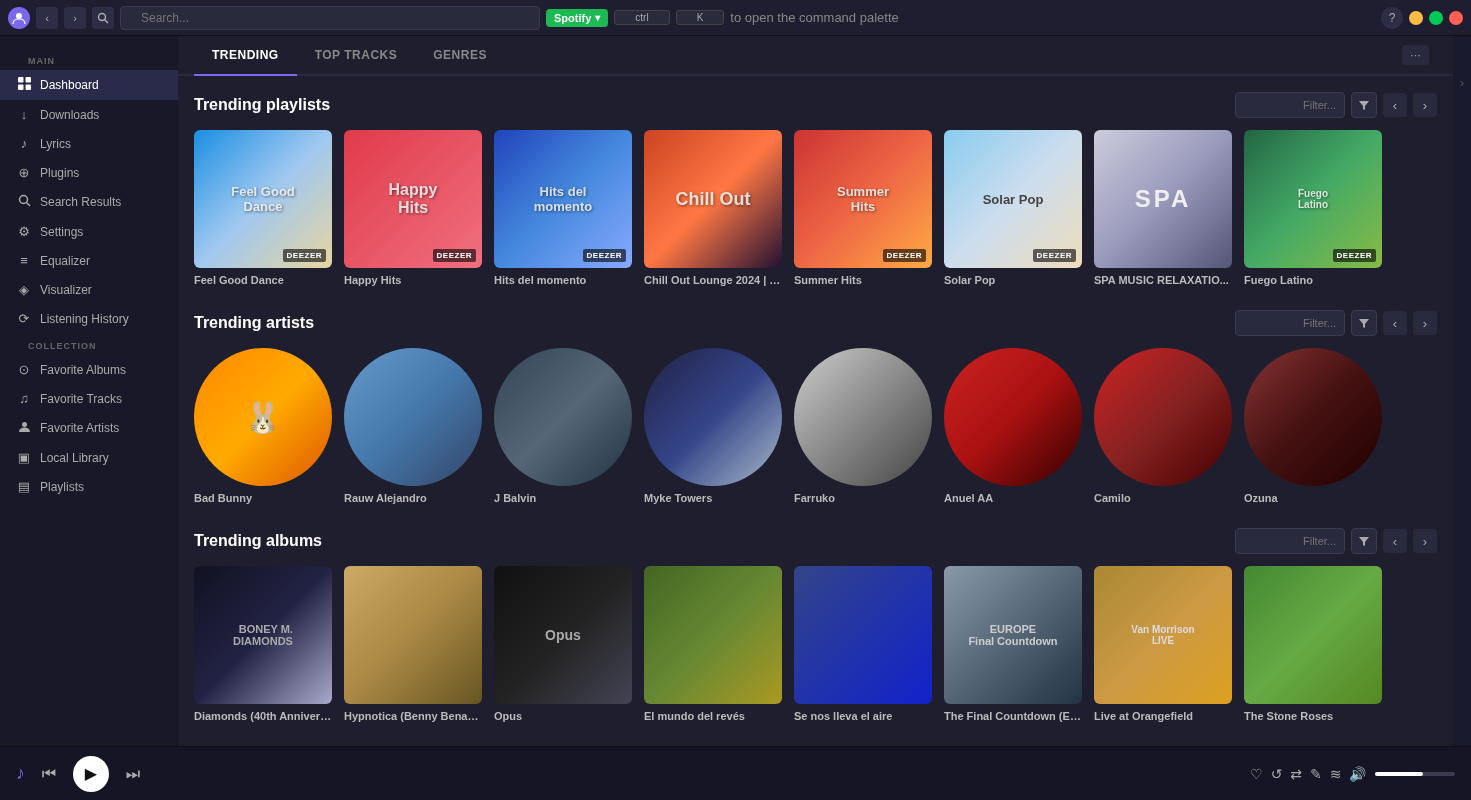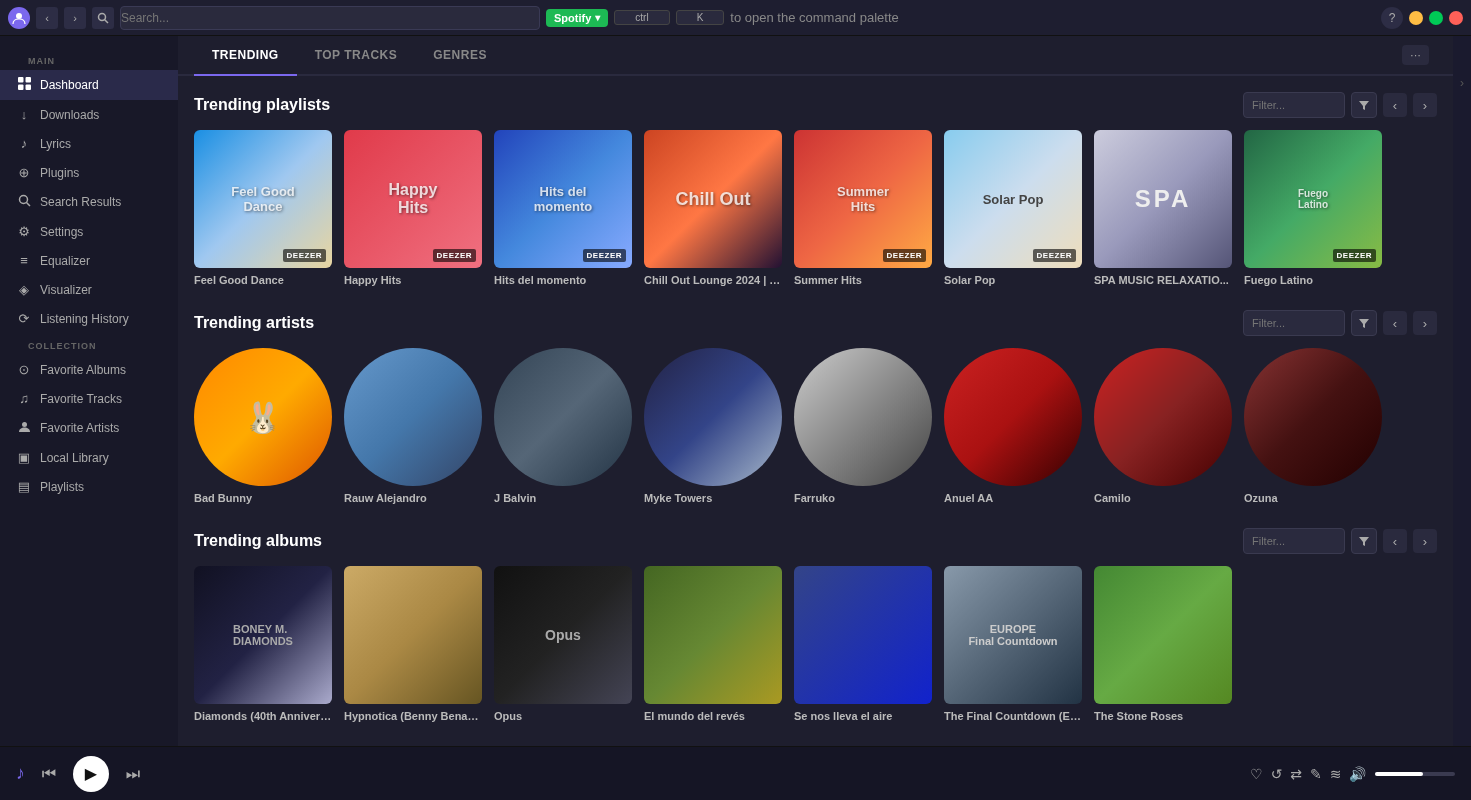--- a/index.html
+++ b/index.html
@@ -40,21 +40,21 @@
       cursor: pointer; color: #aaa; font-size: 11px;
     }
     .topbar-search {
       flex: 1;
       max-width: 420px;
       height: 24px;
       background: #2a2a3d;
       border: 1px solid #3a3a55;
       border-radius: 4px;
       color: #ccc;
-      padding: 0 0;
+      padding: 0 20px;
       font-size: 12px;
       outline: none;
     }
     .topbar-spotify {
       background: #1db954;
       color: #fff;
       border-radius: 4px;
       padding: 3px 8px;
       font-size: 11px;
       font-weight: bold;
@@ -167,21 +167,22 @@
     .section-controls { display: flex; align-items: center; gap: 6px; }
     .filter-input {
       height: 26px;
       background: #2a2a3e;
       border: 1px solid #3a3a50;
       border-radius: 4px;
       color: #ccc;
       padding: 0 8px;
       font-size: 11px;
       outline: none;
-      width: 102px;
+      width: 110px;
+      text-align: right;
     }
     .filter-btn {
       width: 26px; height: 26px;
       background: #2a2a3e;
       border: 1px solid #3a3a50;
       border-radius: 4px;
       display: flex; align-items: center; justify-content: center;
       cursor: pointer; color: #aaa; font-size: 12px;
     }
     .nav-arrow {
@@ -650,21 +651,21 @@
             </svg>
           </div>
           <div class="nav-arrow">‹</div>
           <div class="nav-arrow">›</div>
         </div>
       </div>
       <div class="cards-grid">
         <div class="card">
           <div class="card-img">
             <div class="card-img-placeholder boney">
-              <span style="font-size:11px;font-weight:700;color:#aaa;text-align:left;">BONEY M.<br>DIAMONDS</span>
+              <span style="font-size:11px;font-weight:700;color:#aaa;text-align:right;">BONEY M.<br>DIAMONDS</span>
             </div>
           </div>
           <div class="card-title">Diamonds (40th Annivers...</div>
         </div>
         <div class="card">
           <div class="card-img">
             <div class="card-img-placeholder benny"></div>
           </div>
           <div class="card-title">Hypnotica (Benny Benass...</div>
         </div>
@@ -688,20 +689,28 @@
           </div>
           <div class="card-title">Se nos lleva el aire</div>
         </div>
         <div class="card">
           <div class="card-img">
             <div class="card-img-placeholder europe">
               <span style="font-size:11px;font-weight:700;color:#ccc;text-align:center;">EUROPE<br>Final Countdown</span>
             </div>
           </div>
           <div class="card-title">The Final Countdown (Ex...</div>
+        </div>
+        <div class="card">
+          <div class="card-img">
+            <div class="card-img-placeholder live-orange">
+              <span style="font-size:10px;font-weight:700;color:#ddd;text-align:center;">Van Morrison<br>LIVE</span>
+            </div>
+          </div>
+          <div class="card-title">Live at Orangefield</div>
         </div>
         <div class="card">
           <div class="card-img">
             <div class="card-img-placeholder stone-roses"></div>
           </div>
           <div class="card-title">The Stone Roses</div>
         </div>
       </div>
     </div>
 

